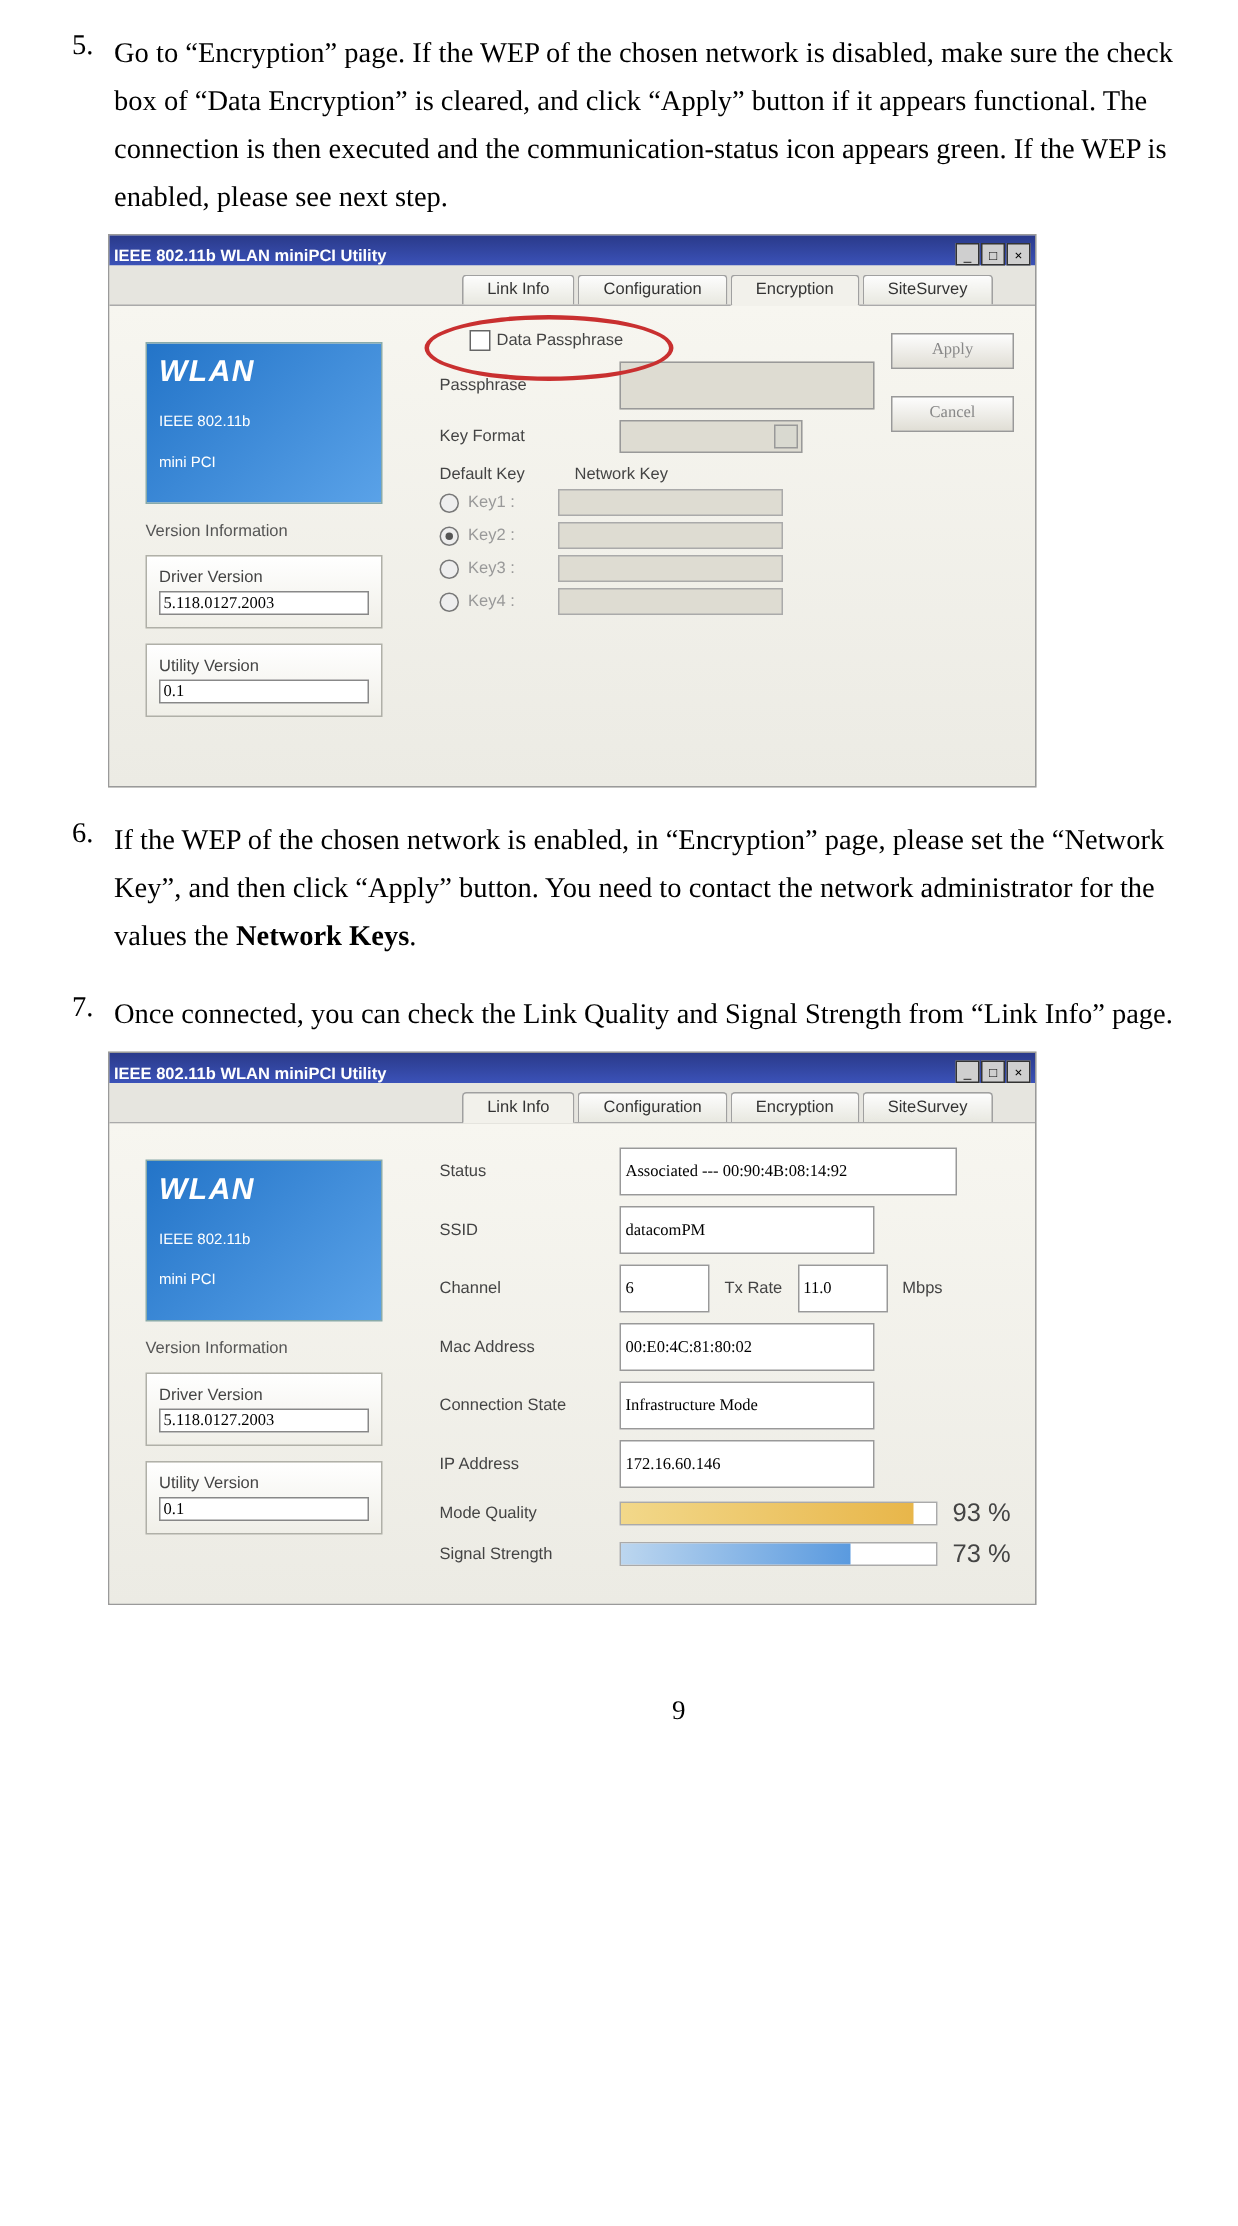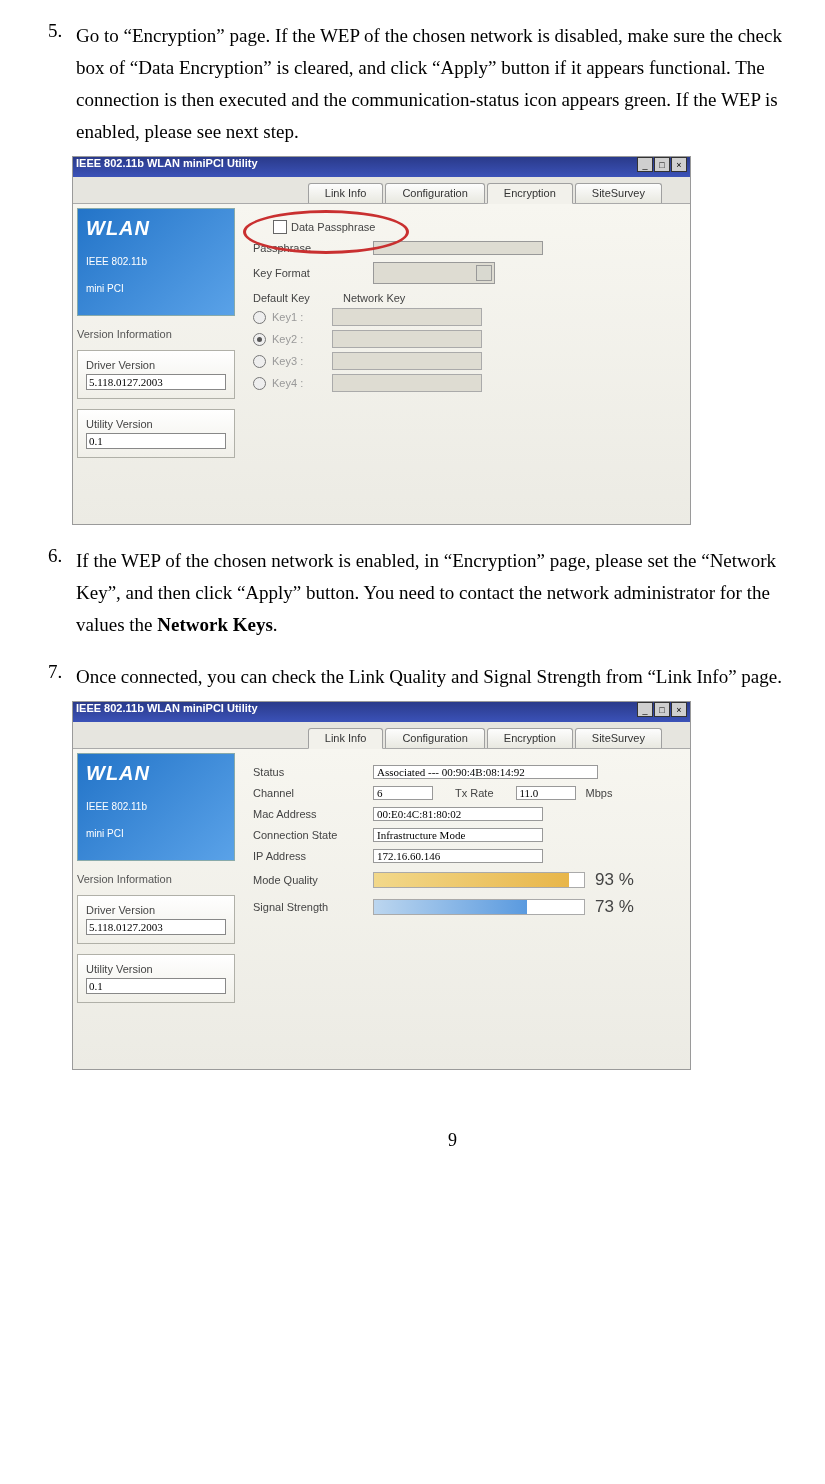--- a/index.html
+++ b/index.html
@@ -1,40 +1,40 @@
 <!DOCTYPE html>
 <html><head>
 <meta charset="utf-8">
 <style>
 body{margin:0;background:#fff;font-family:"Times New Roman",serif;color:#000;width:825px;padding:0 40px}
 ol.items{list-style:none;padding:0 0 0 8px;margin:20px 0}
 ol.items>li{margin-bottom:20px}
 .num{display:inline-block;width:24px;vertical-align:top;font-size:19px}
 .ptext{display:inline-block;width:720px;vertical-align:top;font-size:19px;line-height:32px}
 .win{width:617px;border:1px solid #9a9a9a;margin:8px 0 8px 24px;background:#e6e5df}
-.titlebar{height:20px;background:linear-gradient(#2a3a8a,#3b52b8);display:flex;align-items:flex-start;justify-content:space-between;padding:0 3px}
+.titlebar{height:20px;background:linear-gradient(#2a3a8a,#3b52b8);display:flex;align-items:flex-end;justify-content:space-between;padding:0 3px}
 .titlebar .t{color:#fff;font-family:Tahoma,Arial,sans-serif;font-size:11px;font-weight:bold}
 .tbtns{display:flex;gap:1px}
 .tbtn{width:14px;height:13px;background:#cfcfcf;border:1px solid #333;font-family:Arial;font-size:9px;display:flex;align-items:center;justify-content:center}
 .tabs{display:flex;justify-content:flex-end;padding:6px 28px 0 0;gap:0;background:#e6e5df;border-bottom:1px solid #aaa}
 .tab{border:1px solid #a0a0a0;border-bottom:none;padding:3px 16px 4px;font-family:Tahoma,Arial,sans-serif;font-size:11px;background:linear-gradient(#fdfdfd,#e8e8e0);color:#333;border-radius:3px 3px 0 0;margin-left:2px}
 .tab.active{background:#f2f1eb;font-weight:normal;border-bottom:1px solid #f2f1eb;margin-bottom:-1px}
 .body{display:flex;background:linear-gradient(#f7f6f0,#ecebe4);min-height:320px}
-.side{width:158px;padding:4px;font-family:Tahoma,Arial,sans-serif;font-size:11px;color:#444}
+.side{width:158px;padding:24px;font-family:Tahoma,Arial,sans-serif;font-size:11px;color:#444}
 .brand{height:90px;background:linear-gradient(135deg,#2374c8,#5aa2e8);border:1px solid #8aa;color:#fff;padding:8px;margin-bottom:12px}
 .brand .bw{font-weight:bold;font-size:20px;font-style:italic;letter-spacing:1px}
 .brand .bs{font-size:10px;margin-top:16px}
 .vlabel{margin:10px 0;color:#555}
 .vbox{border:1px solid #b0b0a8;background:linear-gradient(#fff,#f0efe8);padding:8px;margin-bottom:10px}
 .vbox label{display:block;font-size:11px;color:#444;margin-bottom:3px}
 .vbox input{width:100%;border:1px solid #888;font-family:Tahoma;font-size:11px;padding:1px 2px;background:#fff;box-sizing:border-box}
 .main{flex:1;padding:16px 14px;font-family:Tahoma,Arial,sans-serif;font-size:11px;color:#444;position:relative}
 .row{display:flex;align-items:center;margin-bottom:7px}
 .lbl{width:120px}
-.fld{width:170px;border:1px solid #999;background:#dedcd2;height:14px;padding:2px 3px;font-family:Tahoma;font-size:11px;box-sizing:border-box}
+.fld{width:170px;border:1px solid #999;background:#dedcd2;height:32px;padding:2px 3px;font-family:Tahoma;font-size:11px;box-sizing:border-box}
 .fld.white{background:#fff}
 .fld.sm{width:60px}
 .dd{width:120px;height:20px;border:1px solid #999;background:#dedcd2;position:relative}
 .dd:after{content:"";position:absolute;right:2px;top:2px;width:14px;height:14px;background:#d9d9d0;border:1px solid #999}
 .btn{border:1px solid #999;width:80px;height:22px;font-family:Tahoma;font-size:11px;color:#888;background:linear-gradient(#fdfdfd,#e0ded5);text-align:center;line-height:20px}
 .btncol{position:absolute;right:14px;top:18px}
 .btncol .btn{margin-bottom:18px}
 .chk{width:12px;height:12px;border:1px solid #666;background:#fff;display:inline-block;vertical-align:middle;margin-right:4px}
 .circle{position:absolute;border:3px solid #c93030;border-radius:50%;width:160px;height:38px;left:4px;top:6px;pointer-events:none}
 .keygrid{margin-top:8px}
@@ -101,20 +101,24 @@
           <span>Data Passphrase</span>
         </div>
         <div class="row">
           <span class="lbl">Passphrase</span>
           <div class="fld"></div>
         </div>
         <div class="row">
           <span class="lbl">Key Format</span>
           <div class="dd"></div>
         </div>
+        <div class="btncol">
+          <div class="btn">Apply</div>
+          <div class="btn">Cancel</div>
+        </div>
         <div class="keygrid">
           <div class="hdr">
             <span class="c1">Default Key</span>
             <span>Network Key</span>
           </div>
           <div class="krow">
             <span class="radio"></span>
             <span class="klabel">Key1 :</span>
             <div class="kf"></div>
           </div>
@@ -182,23 +186,27 @@
           <label>Utility Version</label>
           <input readonly="" value="0.1" style="">
         </div>
       </div>
       <div class="main">
         <div class="row">
           <span class="lbl">Status</span>
           <input class="fld white" style="width: 225px;" readonly="" value="Associated --- 00:90:4B:08:14:92">
         </div>
         <div class="row">
+          <span class="lbl">SSID</span>
+          <input class="fld white" readonly="" value="datacomPM" style="">
+        </div>
+        <div class="row">
           <span class="lbl">Channel</span>
           <input class="fld white sm" readonly="" value="6" style="">
-          <span style="margin:0 22px">Tx Rate</span>
+          <span style="margin:0 10px">Tx Rate</span>
           <input class="fld white sm" readonly="" value="11.0" style="">
           <span style="margin-left:10px">Mbps</span>
         </div>
         <div class="row">
           <span class="lbl">Mac Address</span>
           <input class="fld white" readonly="" value="00:E0:4C:81:80:02" style="">
         </div>
         <div class="row">
           <span class="lbl">Connection State</span>
           <input class="fld white" readonly="" value="Infrastructure Mode" style="">

